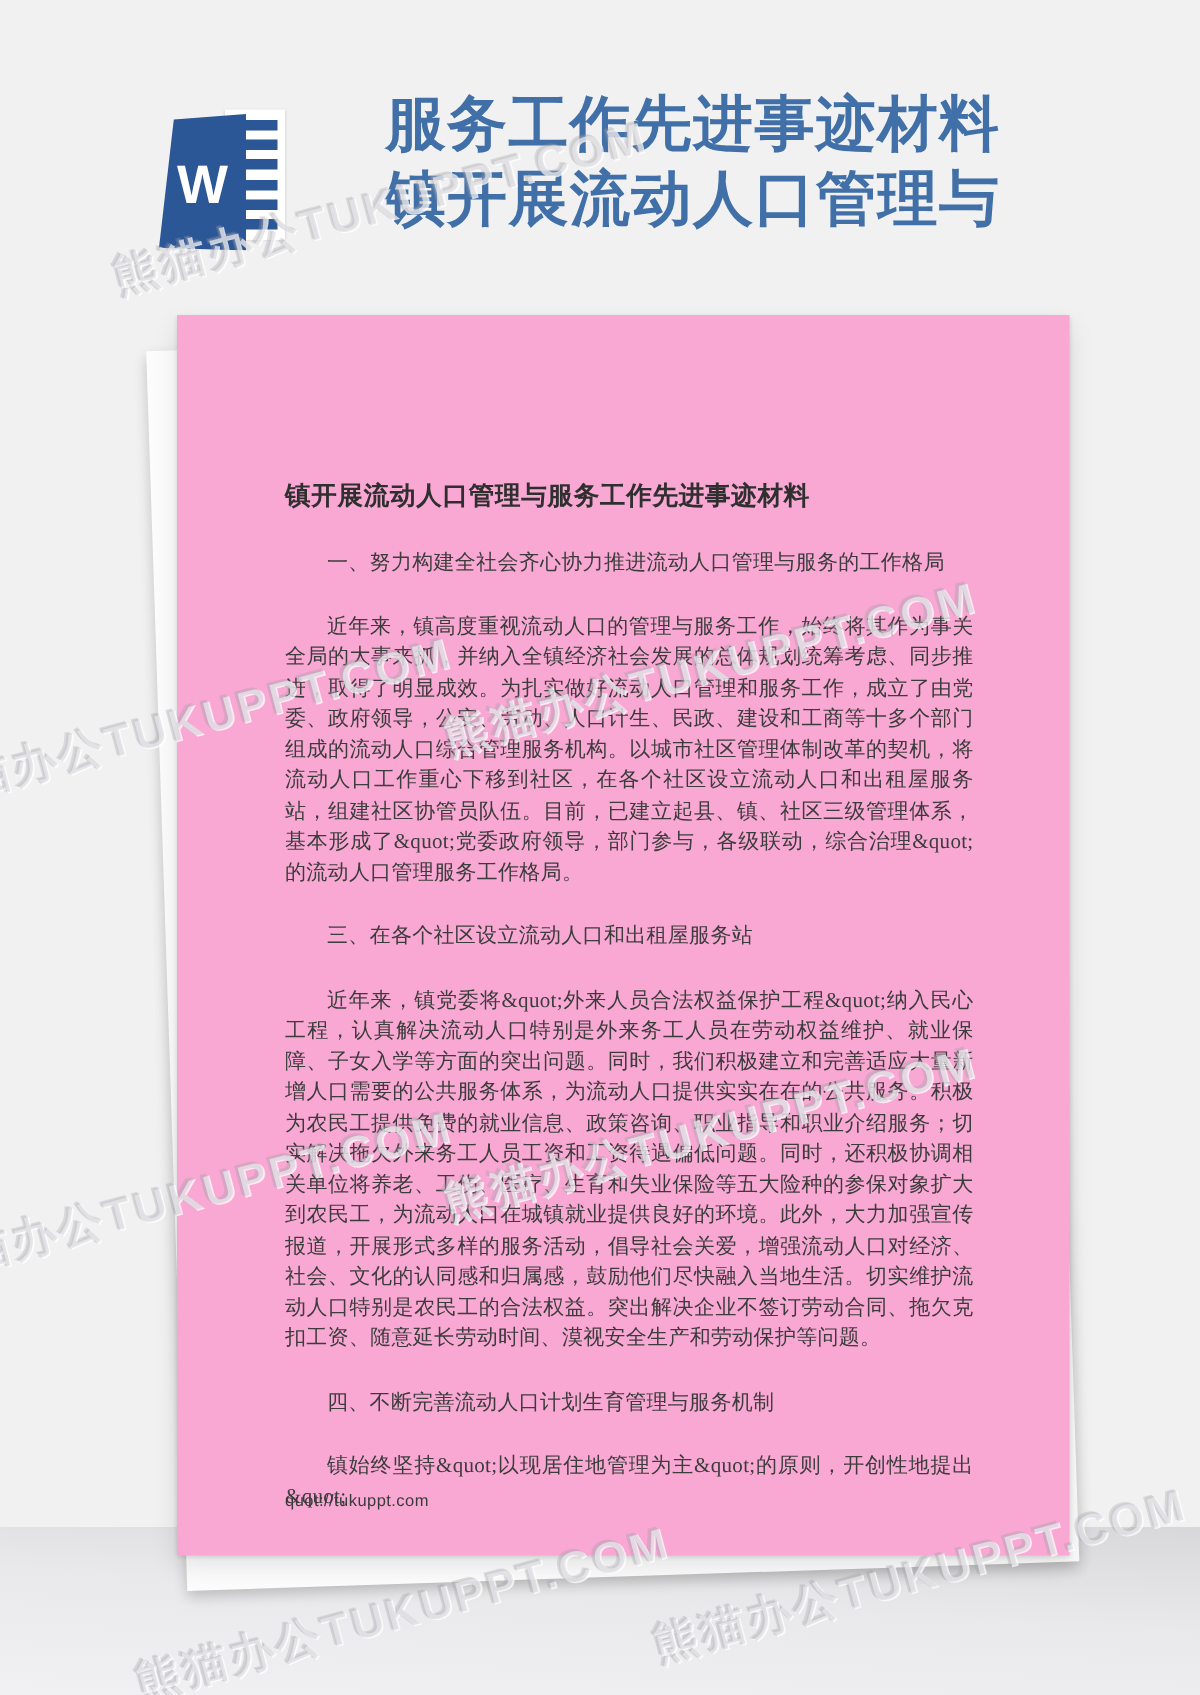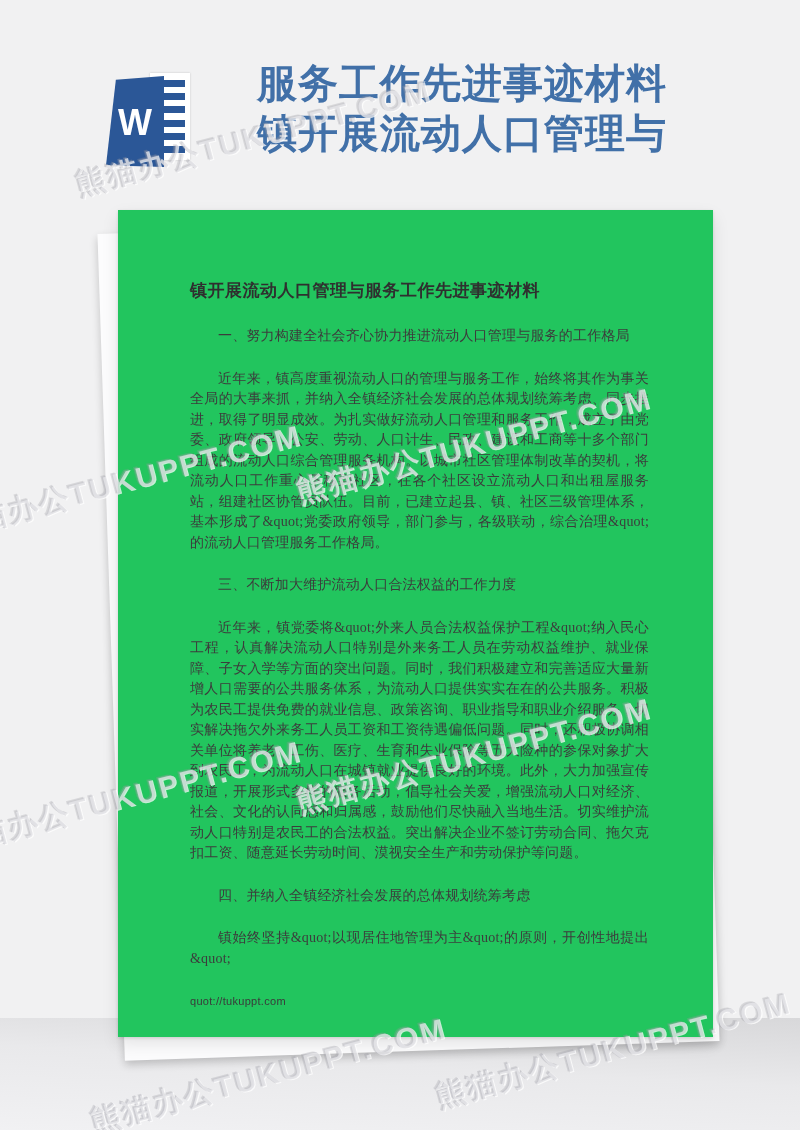--- a/index.html
+++ b/index.html
@@ -44,24 +44,24 @@
     background: linear-gradient(183deg, #d8d8da 0%, #e9e9eb 45%, #f1f1f3 100%);
   }
   .sheet-back {
     position: absolute; left: 118px; top: 210px; width: 595px; height: 827px; z-index: 2;
     background: #fcfcfd;
     transform: translate(-7px, 14px) rotate(-1.9deg);
     box-shadow: 0 4px 9px rgba(0,0,0,.20);
   }
   .sheet-main {
     position: absolute; left: 118px; top: 210px; width: 595px; height: 827px; z-index: 3;
-    background: #22c55e;
+    background: #f9a8d4;
     box-shadow: 0 1px 3px rgba(0,0,0,.12), 0 7px 16px rgba(0,0,0,.10);
     box-sizing: border-box;
-    padding: 68px 64px 0 72px;
+    padding: 108px 64px 0 72px;
     overflow: hidden;
   }
 
   
   .doc { font-family: "Liberation Serif", "DejaVu Serif", serif; color: #3c3c3c; }
   .doc-title {
     font-size: 17px; line-height: 26px; font-weight: bold; color: #2f2f2f;
     margin: 0 0 16px 0; letter-spacing: .5px;
   }
   .doc-heading, .doc-para {
@@ -109,23 +109,23 @@
     <div>镇开展流动人口管理与</div>
   </div>
 </div>
 
 <div class="sheet-back"></div>
 <div class="sheet-main doc">
   <h1 class="doc-title">镇开展流动人口管理与服务工作先进事迹材料</h1>
   <div>
       <p class="doc-heading">一、努力构建全社会齐心协力推进流动人口管理与服务的工作格局</p>
       <p class="doc-para">近年来，镇高度重视流动人口的管理与服务工作，始终将其作为事关全局的大事来抓，并纳入全镇经济社会发展的总体规划统筹考虑、同步推进，取得了明显成效。为扎实做好流动人口管理和服务工作，成立了由党委、政府领导，公安、劳动、人口计生、民政、建设和工商等十多个部门组成的流动人口综合管理服务机构。以城市社区管理体制改革的契机，将流动人口工作重心下移到社区，在各个社区设立流动人口和出租屋服务站，组建社区协管员队伍。目前，已建立起县、镇、社区三级管理体系，基本形成了&amp;quot;党委政府领导，部门参与，各级联动，综合治理&amp;quot;的流动人口管理服务工作格局。</p>
-      <p class="doc-heading">三、不断加大维护流动人口合法权益的工作力度</p>
+      <p class="doc-heading">三、在各个社区设立流动人口和出租屋服务站</p>
       <p class="doc-para">近年来，镇党委将&amp;quot;外来人员合法权益保护工程&amp;quot;纳入民心工程，认真解决流动人口特别是外来务工人员在劳动权益维护、就业保障、子女入学等方面的突出问题。同时，我们积极建立和完善适应大量新增人口需要的公共服务体系，为流动人口提供实实在在的公共服务。积极为农民工提供免费的就业信息、政策咨询、职业指导和职业介绍服务；切实解决拖欠外来务工人员工资和工资待遇偏低问题。同时，还积极协调相关单位将养老、工伤、医疗、生育和失业保险等五大险种的参保对象扩大到农民工，为流动人口在城镇就业提供良好的环境。此外，大力加强宣传报道，开展形式多样的服务活动，倡导社会关爱，增强流动人口对经济、社会、文化的认同感和归属感，鼓励他们尽快融入当地生活。切实维护流动人口特别是农民工的合法权益。突出解决企业不签订劳动合同、拖欠克扣工资、随意延长劳动时间、漠视安全生产和劳动保护等问题。</p>
-      <p class="doc-heading">四、并纳入全镇经济社会发展的总体规划统筹考虑</p>
+      <p class="doc-heading">四、不断完善流动人口计划生育管理与服务机制</p>
       <p class="doc-para">镇始终坚持&amp;quot;以现居住地管理为主&amp;quot;的原则，开创性地提出&amp;quot;</p>
     </div>
   <div class="footer-url">quot://tukuppt.com</div>
 </div>
 
 <div class="wm" style="left:70px;  top:118px;">熊猫办公TUKUPPT.COM</div>
 <div class="wm" style="left:290px; top:425px;">熊猫办公TUKUPPT.COM</div>
 <div class="wm" style="left:-60px; top:462px;">熊猫办公TUKUPPT.COM</div>
 <div class="wm" style="left:290px; top:735px;">熊猫办公TUKUPPT.COM</div>
 <div class="wm" style="left:-60px; top:778px;">熊猫办公TUKUPPT.COM</div>

